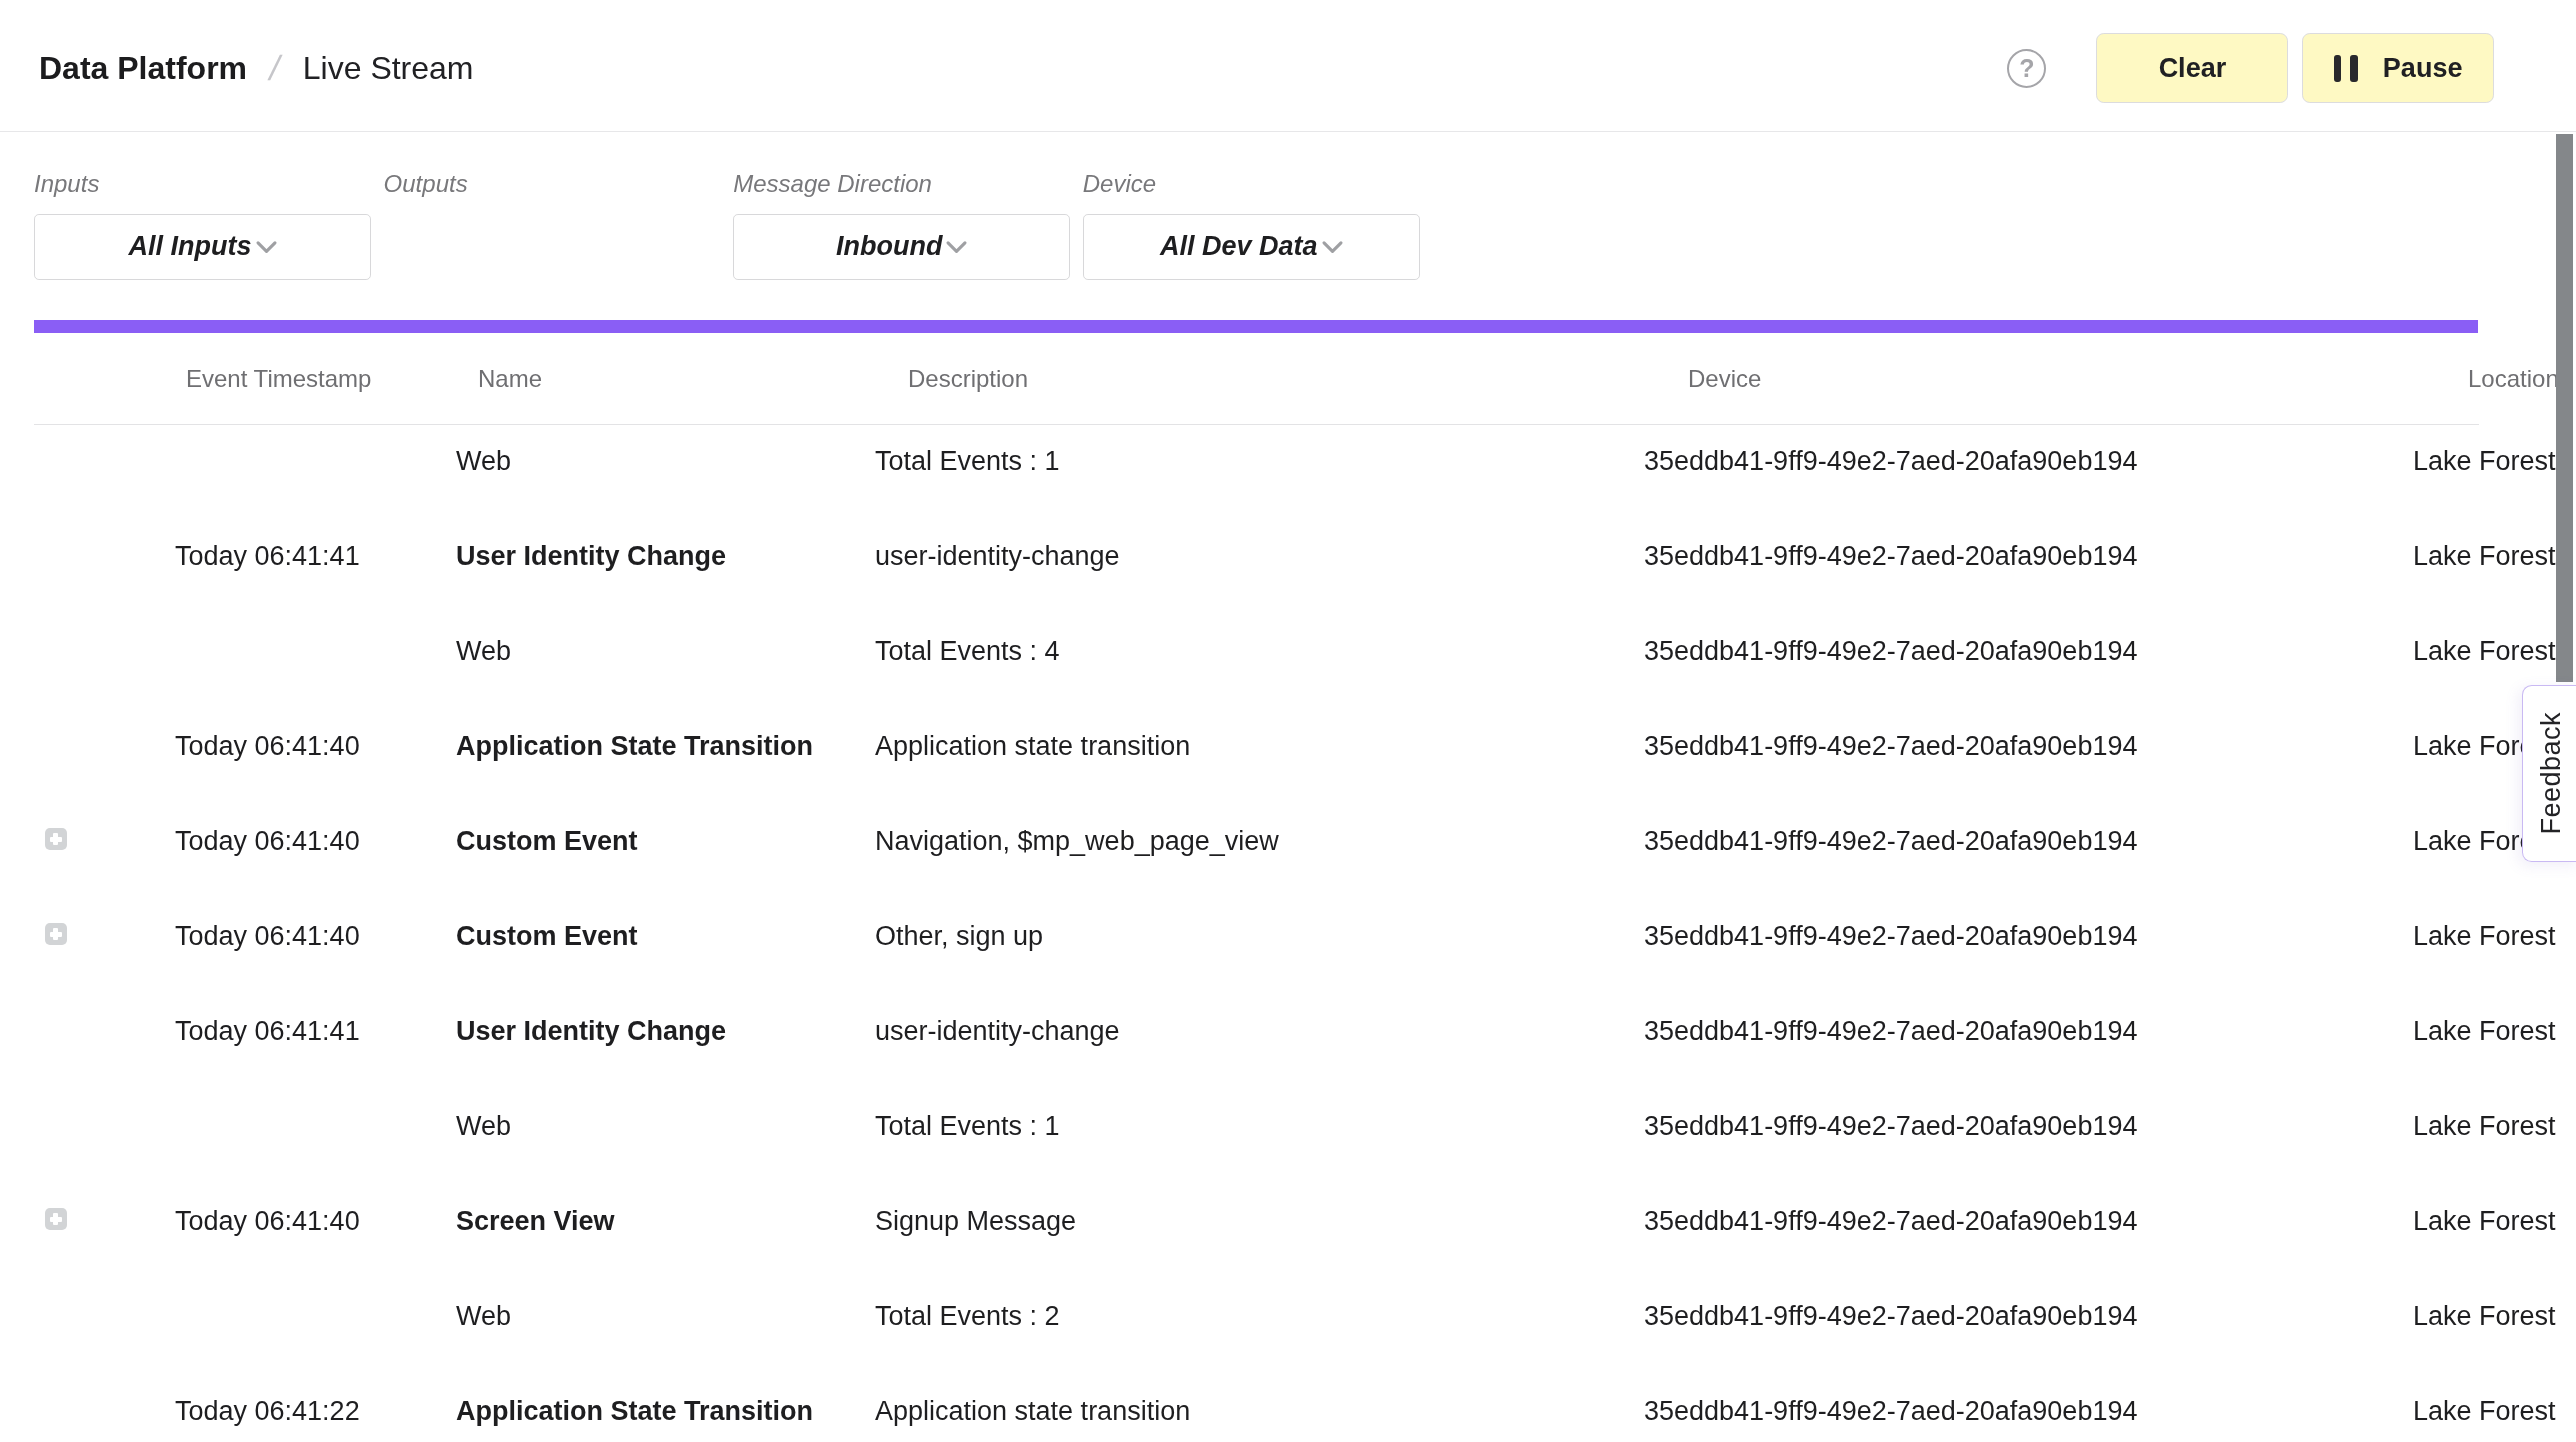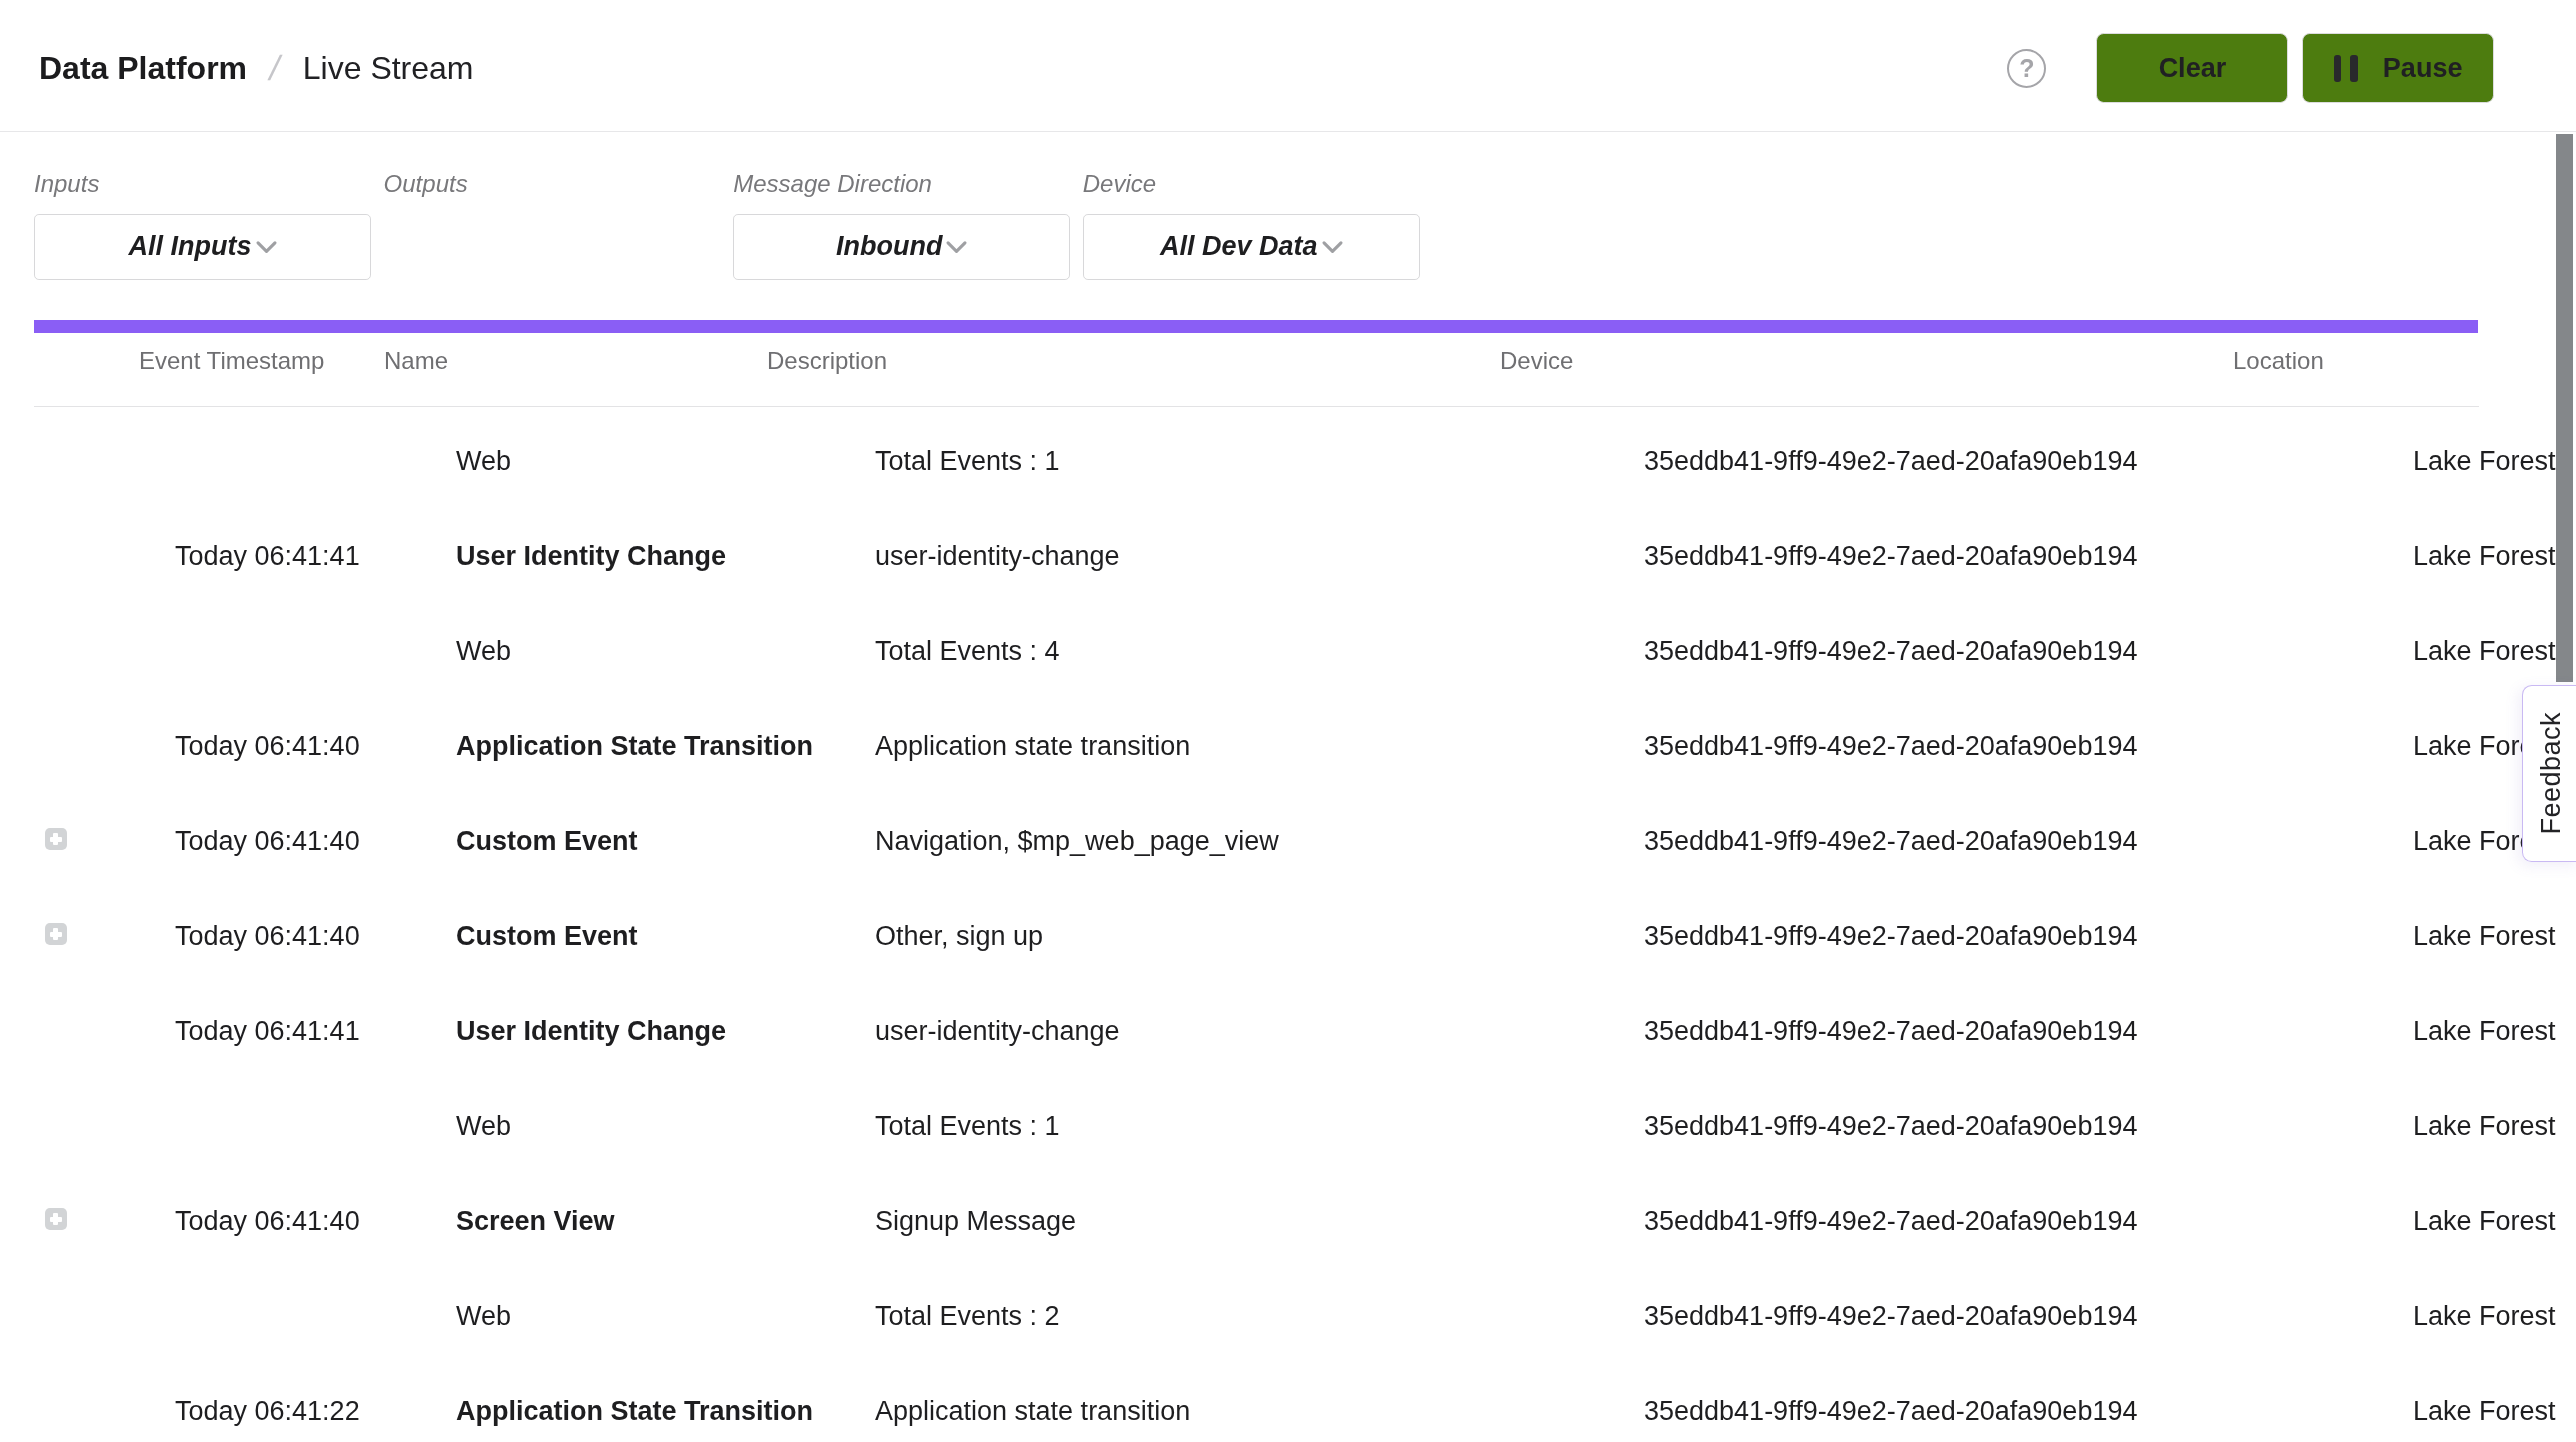--- a/index.html
+++ b/index.html
@@ -12,21 +12,21 @@
              display:flex; align-items:center; justify-content:space-between;
              padding:5px 82px 0 39px; border-bottom:1.9px solid #e7e7e9; background:#fff; }
   .breadcrumb { display:flex; align-items:center; font-size:32px; }
   .crumb-root { font-weight:600; color:#1c1c1e; }
   .crumb-sep { color:#c6c6ca; font-size:35px; margin:0 23px; font-weight:300; transform:skewX(-12deg); }
   .crumb-current { font-weight:500; color:#212124; }
   .top-actions { display:flex; align-items:center; }
   .help { width:39px; height:39px; border:2.9px solid #a5a5a9; border-radius:50%;
           color:#a5a5a9; font-size:25px; font-weight:700; display:flex; align-items:center;
           justify-content:center; margin-right:50px; cursor:pointer; }
-  .btn { width:192px; height:70px; background:#4d7c0f; border:1.9px solid #dcdcde; border-radius:7.8px;
+  .btn { width:192px; height:70px; background:#fef9c3; border:1.9px solid #dcdcde; border-radius:7.8px;
          display:flex; align-items:center; justify-content:center; font-size:27px; font-weight:700;
          color:#202023; cursor:pointer; font-family:"Liberation Sans", sans-serif; }
   .btn + .btn { margin-left:13.6px; }
   .pause-icon { display:inline-flex; margin-right:25px; }
   .pause-icon i { display:block; width:7.8px; height:27px; background:#29292c; border-radius:2.9px; }
   .pause-icon i + i { margin-left:8.7px; }
 
   
   .filters { position:absolute; top:132px; left:34px; display:flex; gap:12.6px;font-style:italic; }
   .filter { width:337px; padding-top:37px; }
@@ -36,22 +36,22 @@
             padding:0 25px 0 29px; cursor:pointer; }
   .select-value { font-size:27px; font-weight:600; color:#1e1e20; }
   .chevron { width:29px; height:29px; flex:0 0 auto; }
 
   
   .stream-bar { position:absolute; top:320px; left:34px; width:2444px; height:12.6px;
                 background:var(--accent,#8a5ef5); }
 
   
   .grid-row { display:grid; grid-template-columns:105px 245px 383px 733px 733px 247px; align-items:center; }
-  .thead { position:absolute; top:315px; left:34px; width:2445px; height:92px;
-           border-bottom:1.9px solid #e3e3e5; }
+  .thead { position:absolute; top:333px; left:34px; width:2445px; height:92px;
+           border-bottom:1.9px solid #e3e3e5;gap:47px; }
   .th { font-size:24px; color:#6f6f72; font-weight:400; }
   .tbody { position:absolute; top:414px; left:34px; width:2445px; }
   .tr { height:95px; cursor:default;gap:36px; }
   .td { font-size:27px; color:#1e1e20; white-space:nowrap; overflow:hidden; }
   .td.name.bold { font-weight:700; }
   .icon-cell { padding-left:10.7px; }
   .expand { width:22px; height:22px; border-radius:4.9px; background:#d2d4d6; position:relative;
             display:inline-block; cursor:pointer; }
   .expand::before { content:""; position:absolute; left:4.9px; right:4.9px; top:8.7px; height:4.9px;
                     background:#ffffff; border-radius:1px; }

